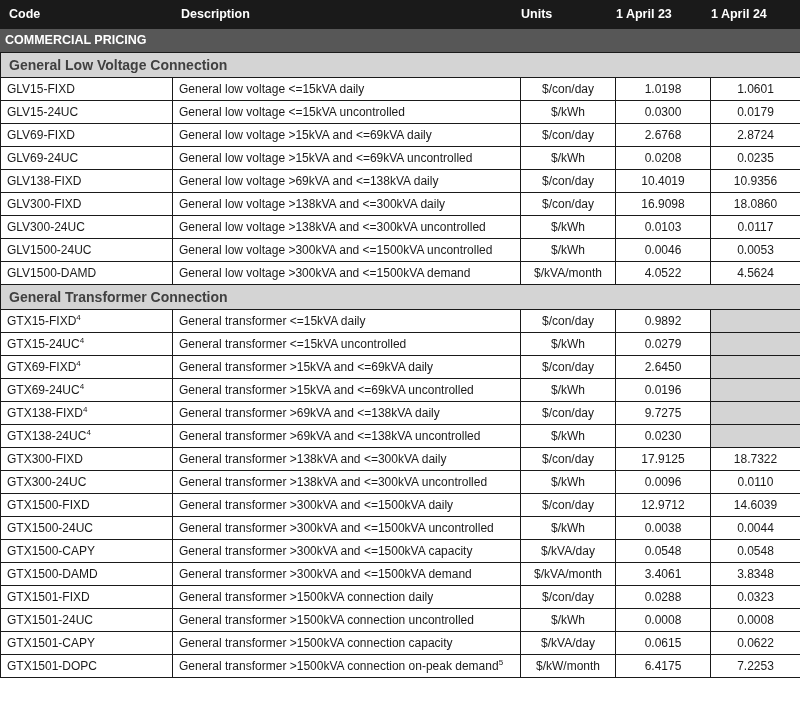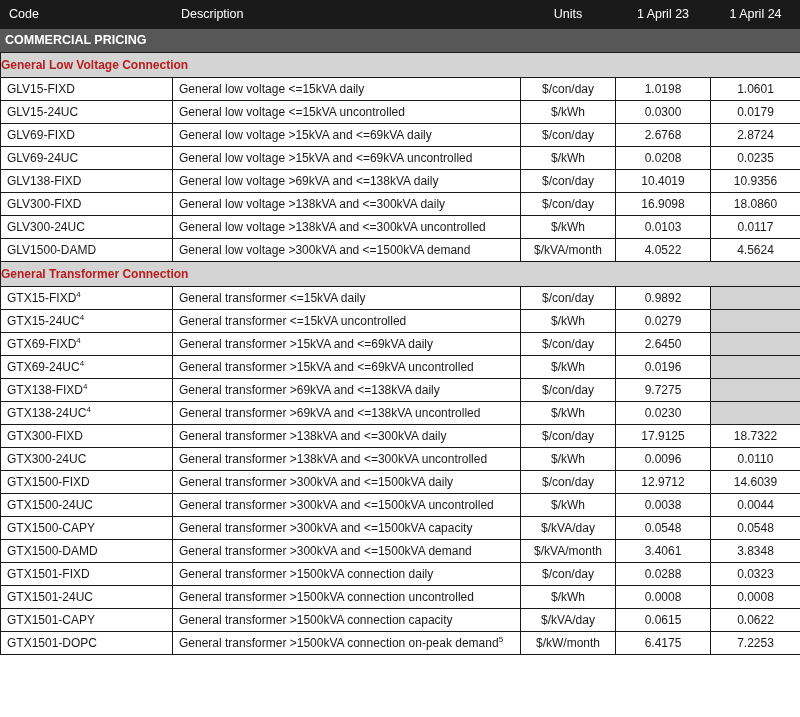--- a/index.html
+++ b/index.html
@@ -33,55 +33,56 @@
   col.col-desc  { width: 348px; }
   col.col-units { width: 95px;  }
   col.col-p23   { width: 95px;  }
   col.col-p24   { width: 90px;  }
 
   
   .head-row th {
     background: #1a1a1a;
     color: #ffffff;
     font-size: 12.5px;
-    font-weight: normal;
+    font-weight: bold;
     height: 27px;
     line-height: 27px;
     border-color: #1a1a1a;
     border-bottom: 1px solid #1a1a1a;
     white-space: nowrap;
     overflow: hidden;
   }
   .head-row th.l { text-align: left; padding-left: 8px; }
-  .head-row th.c { text-align: center; }
+  .head-row th.c { text-align: left; }
   .head-row th + th { border-left: 1px solid #737373; }
 
   
   .banner-row td {
     background: #575757;
     color: #ffffff;
     font-size: 12.5px;
     font-weight: bold;
     height: 23px;
     line-height: 23px;
     padding-left: 4px;
     text-align: left;
     border-left-color: #575757;
     border-right-color: #575757;
     white-space: nowrap;
   }
 
   
   .section-row td {
     background: #d4d4d4;
-    color: #b91c1c;
-    font-size: 12px;
+    color: #404040;
+    font-size: 14px;
     font-weight: bold;
     height: 24px;
     line-height: 24px;
+    padding-left: 8px;
     text-align: left;
     white-space: nowrap;
   }
 
   
   .data-row td {
     background: #ffffff;
     color: #1a1a1a;
     font-size: 12px;
     height: 22px;
@@ -181,20 +182,27 @@
         <td class="price">18.0860</td>
       </tr>
       <tr class="data-row">
         <td class="code">GLV300-24UC</td>
         <td class="desc">General low voltage &gt;138kVA and &lt;=300kVA uncontrolled</td>
         <td class="units">$/kWh</td>
         <td class="price">0.0103</td>
         <td class="price">0.0117</td>
       </tr>
       <tr class="data-row">
+        <td class="code">GLV1500-24UC</td>
+        <td class="desc">General low voltage &gt;300kVA and &lt;=1500kVA uncontrolled</td>
+        <td class="units">$/kWh</td>
+        <td class="price">0.0046</td>
+        <td class="price">0.0053</td>
+      </tr>
+      <tr class="data-row">
         <td class="code">GLV1500-DAMD</td>
         <td class="desc">General low voltage &gt;300kVA and &lt;=1500kVA demand</td>
         <td class="units">$/kVA/month</td>
         <td class="price">4.0522</td>
         <td class="price">4.5624</td>
       </tr>
       <tr class="section-row">
         <td colspan="5">General Transformer Connection</td>
       </tr>
       <tr class="data-row">

